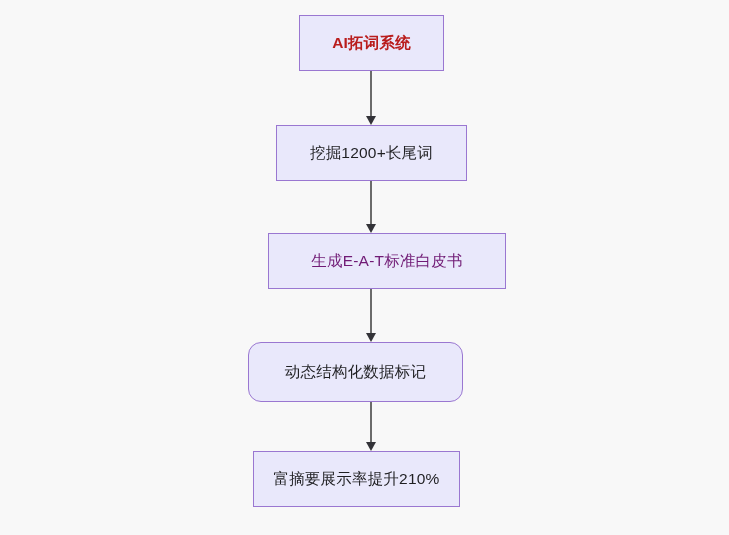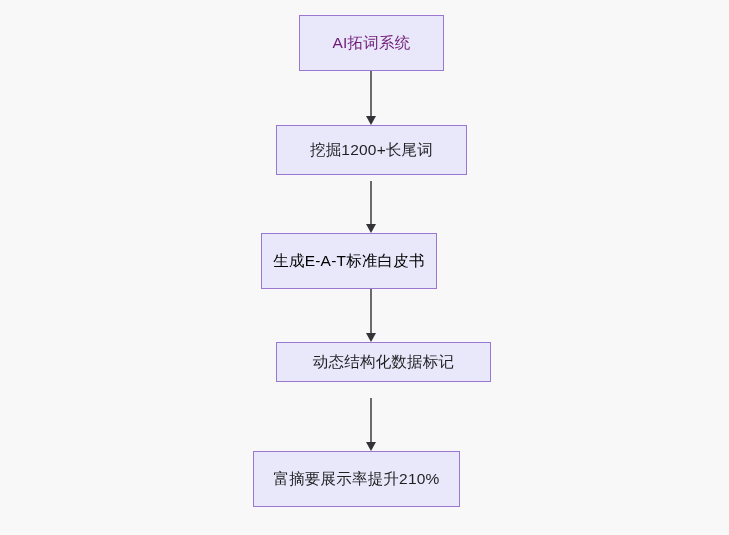--- a/index.html
+++ b/index.html
@@ -63,28 +63,28 @@
         <line x1="8" y1="0" x2="8" y2="45" stroke="#6b6b6b" stroke-width="2"></line>
         <polygon points="8,53 3,44 13,44" fill="#333338"></polygon>
       </svg>
     </div>
     <div class="edge" style="left: 363px; top: 398px; width: 16px; height: 53px;">
       <svg width="16" height="53" viewBox="0 0 16 53">
         <line x1="8" y1="0" x2="8" y2="45" stroke="#6b6b6b" stroke-width="2"></line>
         <polygon points="8,53 3,44 13,44" fill="#333338"></polygon>
       </svg>
     </div>
-    <div class="node" style="left: 299px; top: 15px; width: 145px; height: 56px; background: rgb(233, 232, 251); border-color: rgb(154, 119, 209); color: #701a75;">
+    <div class="node" style="left: 299px; top: 15px; width: 145px; height: 56px; background: rgb(233, 232, 251); border-color: rgb(154, 119, 209); color: #b91c1c; font-weight: bold;">
       <span>AI拓词系统</span>
     </div>
-    <div class="node" style="left: 276px; top: 125px; width: 191px; height: 50px; background: rgb(233, 232, 251); border-color: rgb(154, 119, 209); color: rgb(31, 31, 34);">
+    <div class="node" style="left: 276px; top: 125px; width: 191px; height: 56px; background: rgb(233, 232, 251); border-color: rgb(154, 119, 209); color: rgb(31, 31, 34);">
       <span>挖掘1200+长尾词</span>
     </div>
-    <div class="node" style="left: 261px; top: 233px; width: 176px; height: 56px; background: rgb(233, 232, 251); border-color: rgb(154, 119, 209); color: #000000;">
+    <div class="node" style="left: 268px; top: 233px; width: 238px; height: 56px; background: rgb(233, 232, 251); border-color: rgb(154, 119, 209); color: #701a75;">
       <span>生成E-A-T标准白皮书</span>
     </div>
-    <div class="node" style="left: 276px; top: 342px; width: 215px; height: 40px; background: rgb(233, 232, 251); border-color: rgb(154, 119, 209); color: rgb(31, 31, 34);">
+    <div class="node" style="left: 248px; top: 342px; width: 215px; height: 60px; background: rgb(233, 232, 251); border-color: rgb(154, 119, 209); color: rgb(31, 31, 34); border-radius: 13px;">
       <span>动态结构化数据标记</span>
     </div>
     <div class="node" style="left: 253px; top: 451px; width: 207px; height: 56px; background: rgb(233, 232, 251); border-color: rgb(154, 119, 209); color: rgb(31, 31, 34);">
       <span>富摘要展示率提升210%</span>
     </div>
   </div>
 
 </body></html>

